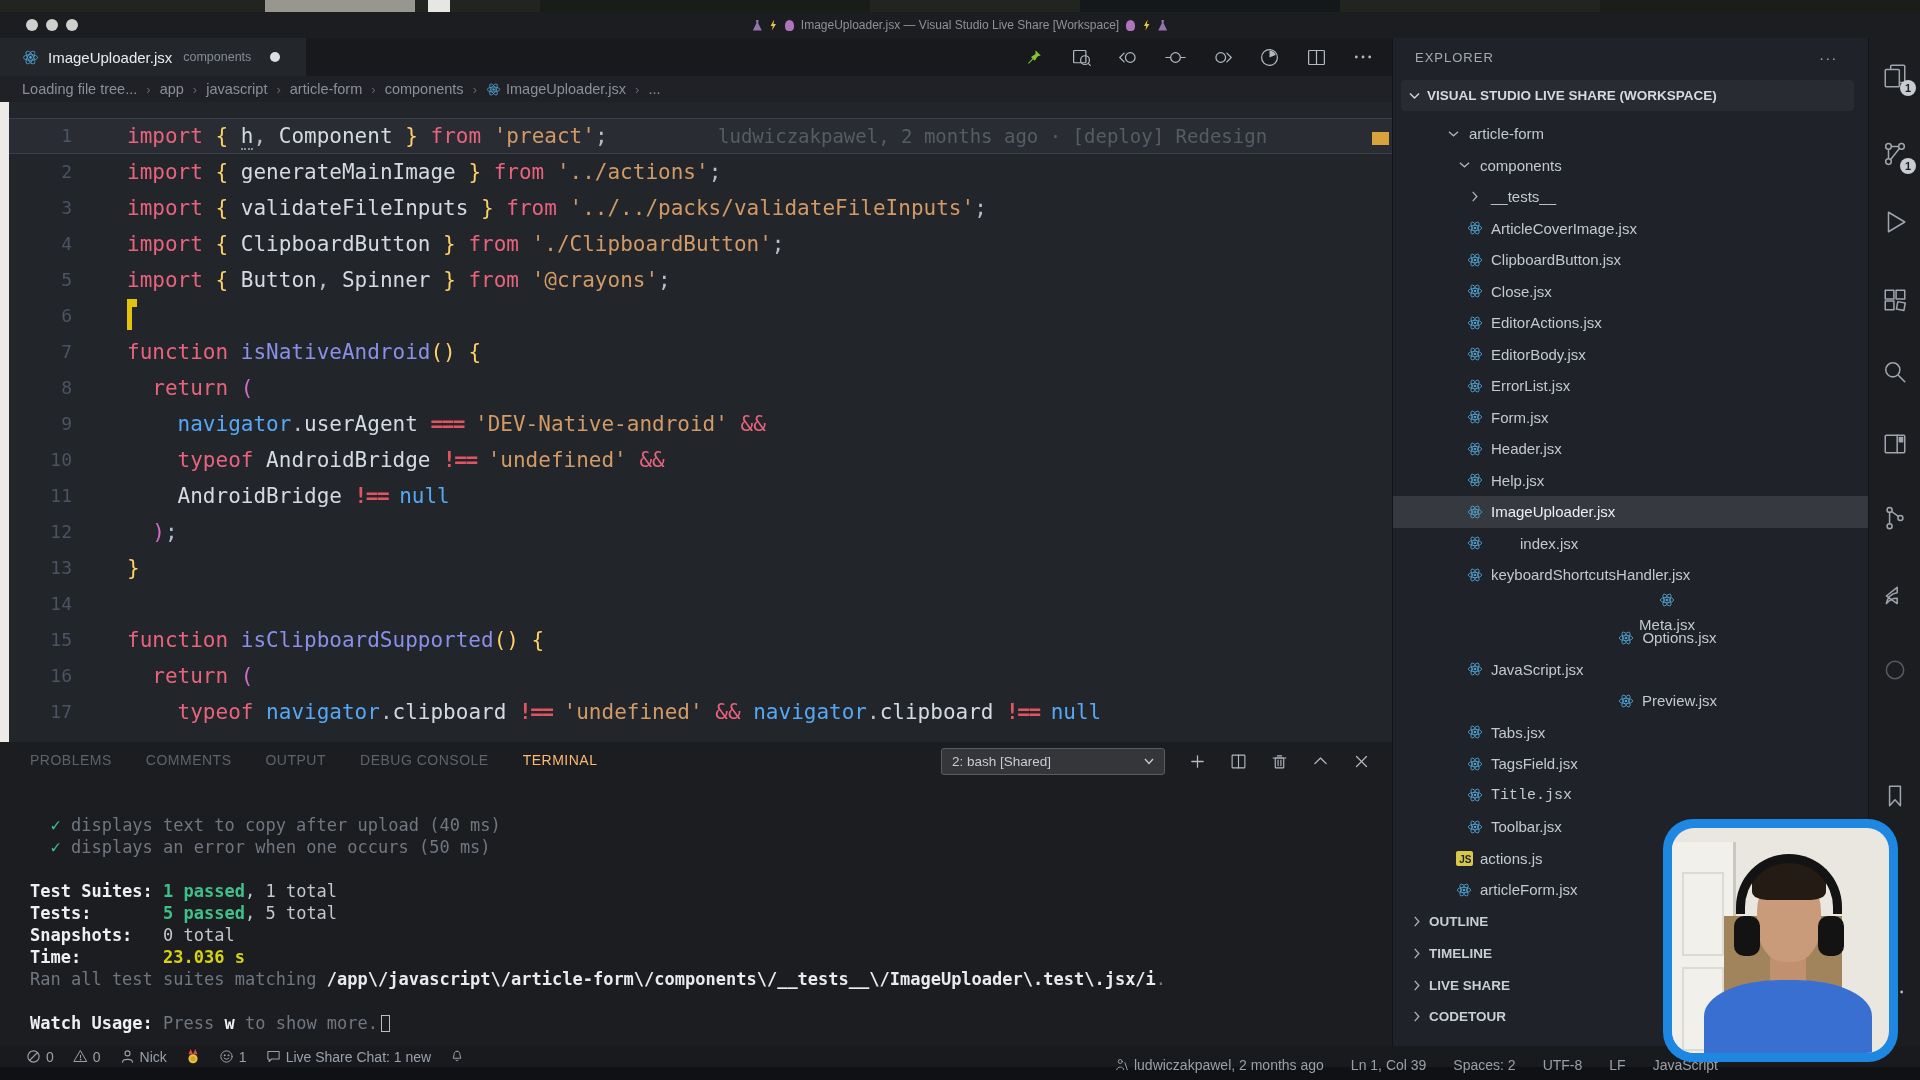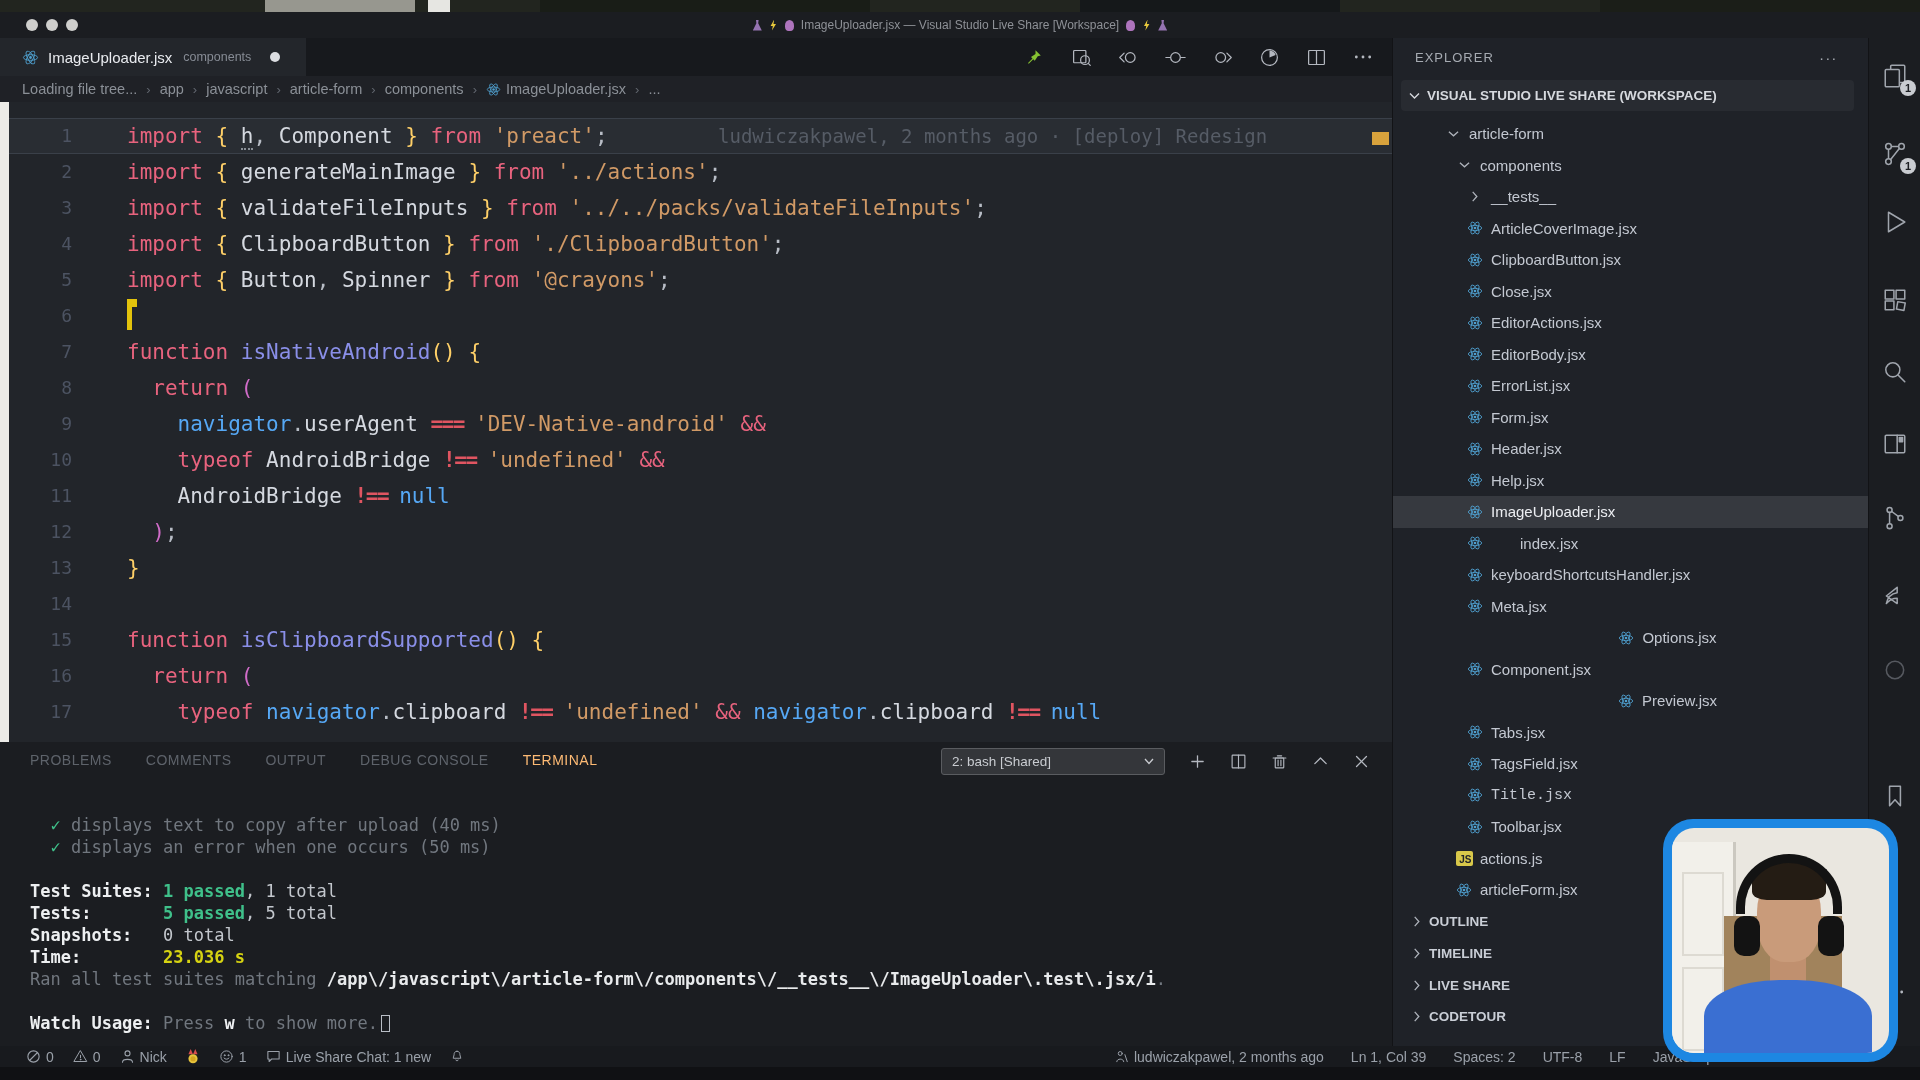--- a/index.html
+++ b/index.html
@@ -86,21 +86,21 @@
   .side-sec { height:31.7px; display:flex; align-items:center; gap:8px; padding-left:20px; font-size:13.5px; font-weight:bold; color:#c9ced6; }
 
   
   #activitybar { left:1868px; top:38px; width:52px; height:1008px; background:#1b1d21; border-left:1px solid #121316; }
   .act-item { position:absolute; left:10px; width:32px; height:32px; display:flex; align-items:center; justify-content:center; }
   .act-badge { position:absolute; right:-5px; bottom:-4px; width:16px; height:16px; border-radius:50%; background:#c9ccd1; color:#1d1f23; font-size:11px; font-weight:bold; display:flex; align-items:center; justify-content:center; }
 
   
   #statusbar { left:0; top:1046px; width:1920px; height:21px; background:#181a1e; }
   #status-left { position:absolute; left:26px; top:0; height:21px; display:flex; align-items:center; gap:19px; }
-  #status-right { position:absolute; right:202px; top:0; height:21px; display:flex; align-items:center; gap:27px; }
+  #status-right { position:absolute; right:202px; top:8px; height:21px; display:flex; align-items:center; gap:27px; }
   .st-item { display:flex; align-items:center; gap:5px; color:#9aa0a9; font-size:14px; white-space:nowrap; }
 
   
   #webcam { left:1663px; top:819px; width:235px; height:243px; background:#1d87e2; border-radius:30px; padding:9px; z-index:50; }
   #cam-scene { position:relative; width:100%; height:100%; border-radius:22px; overflow:hidden; background:#eae7e0; }
   #cam-door { position:absolute; left:0; top:14px; width:64px; height:220px; background:#f2f0ea; border-right:3px solid #cbc8c0; }
   #cam-door:before { content:""; position:absolute; left:10px; top:30px; width:38px; height:80px; border:2px solid #dddad2; }
   #cam-door:after { content:""; position:absolute; left:10px; top:125px; width:38px; height:80px; border:2px solid #dddad2; }
   #cam-board { position:absolute; left:52px; top:88px; width:118px; height:125px; background:#a1835c; }
   #cam-shirt { position:absolute; left:32px; top:152px; width:168px; height:80px; background:#3a6fd2; border-radius:45% 45% 0 0; }
@@ -523,21 +523,21 @@
             <g fill="none" stroke="#4fa0cf" stroke-width="1.3">
               <ellipse cx="12" cy="12" rx="10" ry="4"></ellipse>
               <ellipse cx="12" cy="12" rx="10" ry="4" transform="rotate(60 12 12)"></ellipse>
               <ellipse cx="12" cy="12" rx="10" ry="4" transform="rotate(120 12 12)"></ellipse>
             </g>
             <circle cx="12" cy="12" r="2" fill="#4fa0cf"></circle>
           </svg>
         </span>
         <span>keyboardShortcutsHandler.jsx</span>
       </div>
-      <div class="tree-row" style="padding-left: 73px;">
+      <div class="tree-row" style="padding-left: 73px; flex-direction: column;">
         <span class="glyph">
           <svg width="16" height="16" viewBox="0 0 24 24">
             <g fill="none" stroke="#4fa0cf" stroke-width="1.3">
               <ellipse cx="12" cy="12" rx="10" ry="4"></ellipse>
               <ellipse cx="12" cy="12" rx="10" ry="4" transform="rotate(60 12 12)"></ellipse>
               <ellipse cx="12" cy="12" rx="10" ry="4" transform="rotate(120 12 12)"></ellipse>
             </g>
             <circle cx="12" cy="12" r="2" fill="#4fa0cf"></circle>
           </svg>
         </span>
@@ -560,21 +560,21 @@
         <span class="glyph">
           <svg width="16" height="16" viewBox="0 0 24 24">
             <g fill="none" stroke="#4fa0cf" stroke-width="1.3">
               <ellipse cx="12" cy="12" rx="10" ry="4"></ellipse>
               <ellipse cx="12" cy="12" rx="10" ry="4" transform="rotate(60 12 12)"></ellipse>
               <ellipse cx="12" cy="12" rx="10" ry="4" transform="rotate(120 12 12)"></ellipse>
             </g>
             <circle cx="12" cy="12" r="2" fill="#4fa0cf"></circle>
           </svg>
         </span>
-        <span>Component.jsx</span>
+        <span>JavaScript.jsx</span>
       </div>
       <div class="tree-row" style="padding-left: 73px; justify-content: center;">
         <span class="glyph">
           <svg width="16" height="16" viewBox="0 0 24 24">
             <g fill="none" stroke="#4fa0cf" stroke-width="1.3">
               <ellipse cx="12" cy="12" rx="10" ry="4"></ellipse>
               <ellipse cx="12" cy="12" rx="10" ry="4" transform="rotate(60 12 12)"></ellipse>
               <ellipse cx="12" cy="12" rx="10" ry="4" transform="rotate(120 12 12)"></ellipse>
             </g>
             <circle cx="12" cy="12" r="2" fill="#4fa0cf"></circle>

